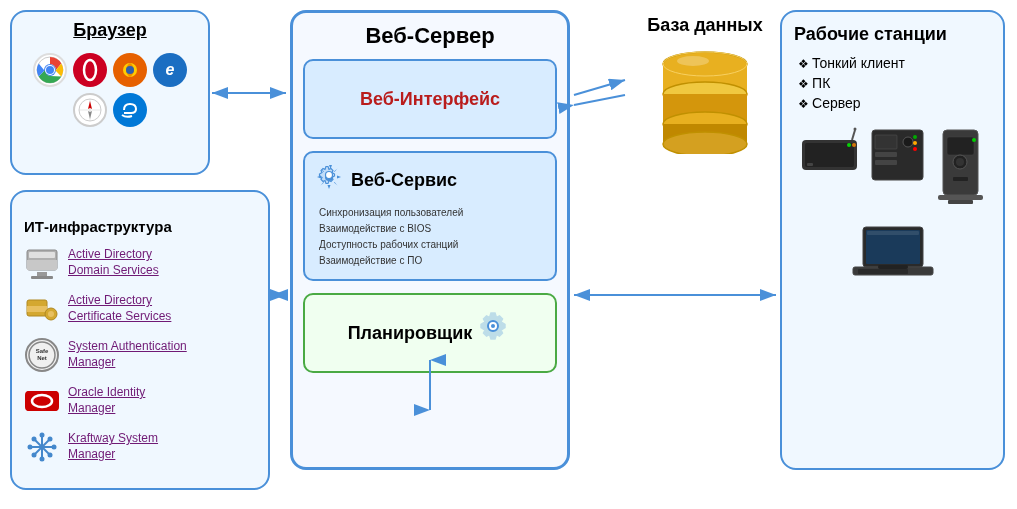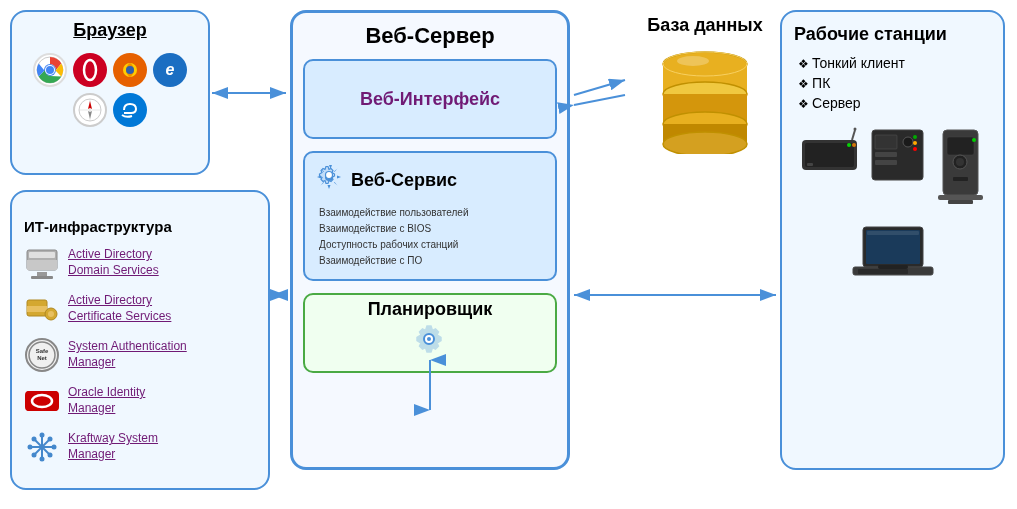--- a/index.html
+++ b/index.html
@@ -136,21 +136,21 @@
       margin-bottom: 12px;
       height: 80px;
       display: flex;
       align-items: center;
       justify-content: center;
     }
 
     .web-interface-box .inner-title {
       font-size: 18px;
       font-weight: bold;
-      color: #701a75;
+      color: #b91c1c;
     }
 
     
     .web-service-box {
       border: 2px solid #4a90d9;
       border-radius: 10px;
       background: #d8ecff;
       padding: 10px;
       margin-bottom: 12px;
     }
@@ -176,21 +176,21 @@
     }
 
     
     .scheduler-box {
       border: 2px solid #4aaa44;
       border-radius: 10px;
       background: #f0fff0;
       padding: 10px;
       height: 80px;
       display: flex;
-      flex-direction: column;
+      flex-direction: row;
       align-items: center;
       justify-content: center;
       gap: 4px;
     }
 
     .scheduler-box .inner-title {
       font-size: 18px;
       font-weight: bold;
       color: #000;
     }
@@ -483,21 +483,21 @@
             <path d="M5.5 22.5 L9 19.5 L8.5 19 Z" fill="#4a90d9"></path>
 
             <path d="M11 3.5 L10 6.5 L8 5.5 L6 7.5 L7 9.5 L4.5 11 L4.5 13 L7 14.5 L6 16.5 L8 18.5 L10 17.5 L11 20.5 L13 20.5 L14 17.5 L16 18.5 L18 16.5 L17 14.5 L19.5 13 L19.5 11 L17 9.5 L18 7.5 L16 5.5 L14 6.5 L13 3.5 Z" fill="#4a90d9" opacity="0.15"></path>
             <path d="M11 3.5 L10 6.5 L8 5.5 L6 7.5 L7 9.5 L4.5 11 L4.5 13 L7 14.5 L6 16.5 L8 18.5 L10 17.5 L11 20.5 L13 20.5 L14 17.5 L16 18.5 L18 16.5 L17 14.5 L19.5 13 L19.5 11 L17 9.5 L18 7.5 L16 5.5 L14 6.5 L13 3.5 Z" fill="none" stroke="#4a90d9" stroke-width="1.2"></path>
             <circle cx="14" cy="12" r="3.5" fill="white" stroke="#4a90d9" stroke-width="1.2"></circle>
           </svg>
         </span>
         <div class="inner-title">Веб-Сервис</div>
       </div>
       <div class="web-service-content">
-        <div>Взаимодействие пользователей</div>
+        <div>Синхронизация пользователей</div>
         <div>Взаимодействие с BIOS</div>
         <div>Доступность рабочих станций</div>
         <div>Взаимодействие с ПО</div>
       </div>
     </div>
 
     <div class="scheduler-box">
       <div class="inner-title">Планировщик</div>
       <span class="scheduler-gear">
         <svg width="36" height="36" viewBox="0 0 36 36">

